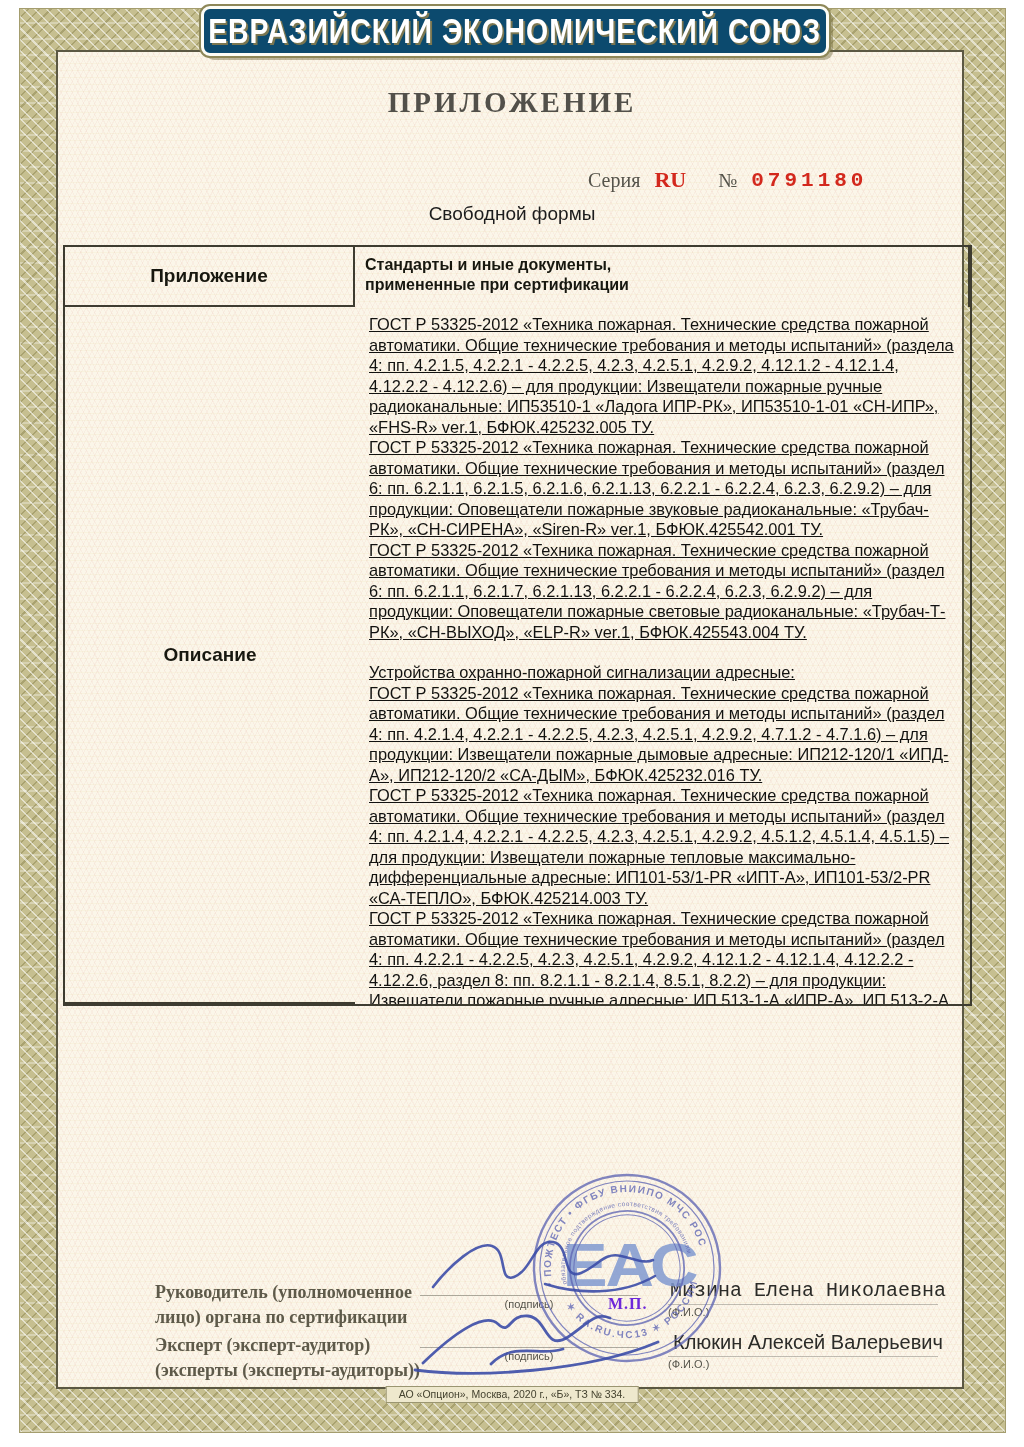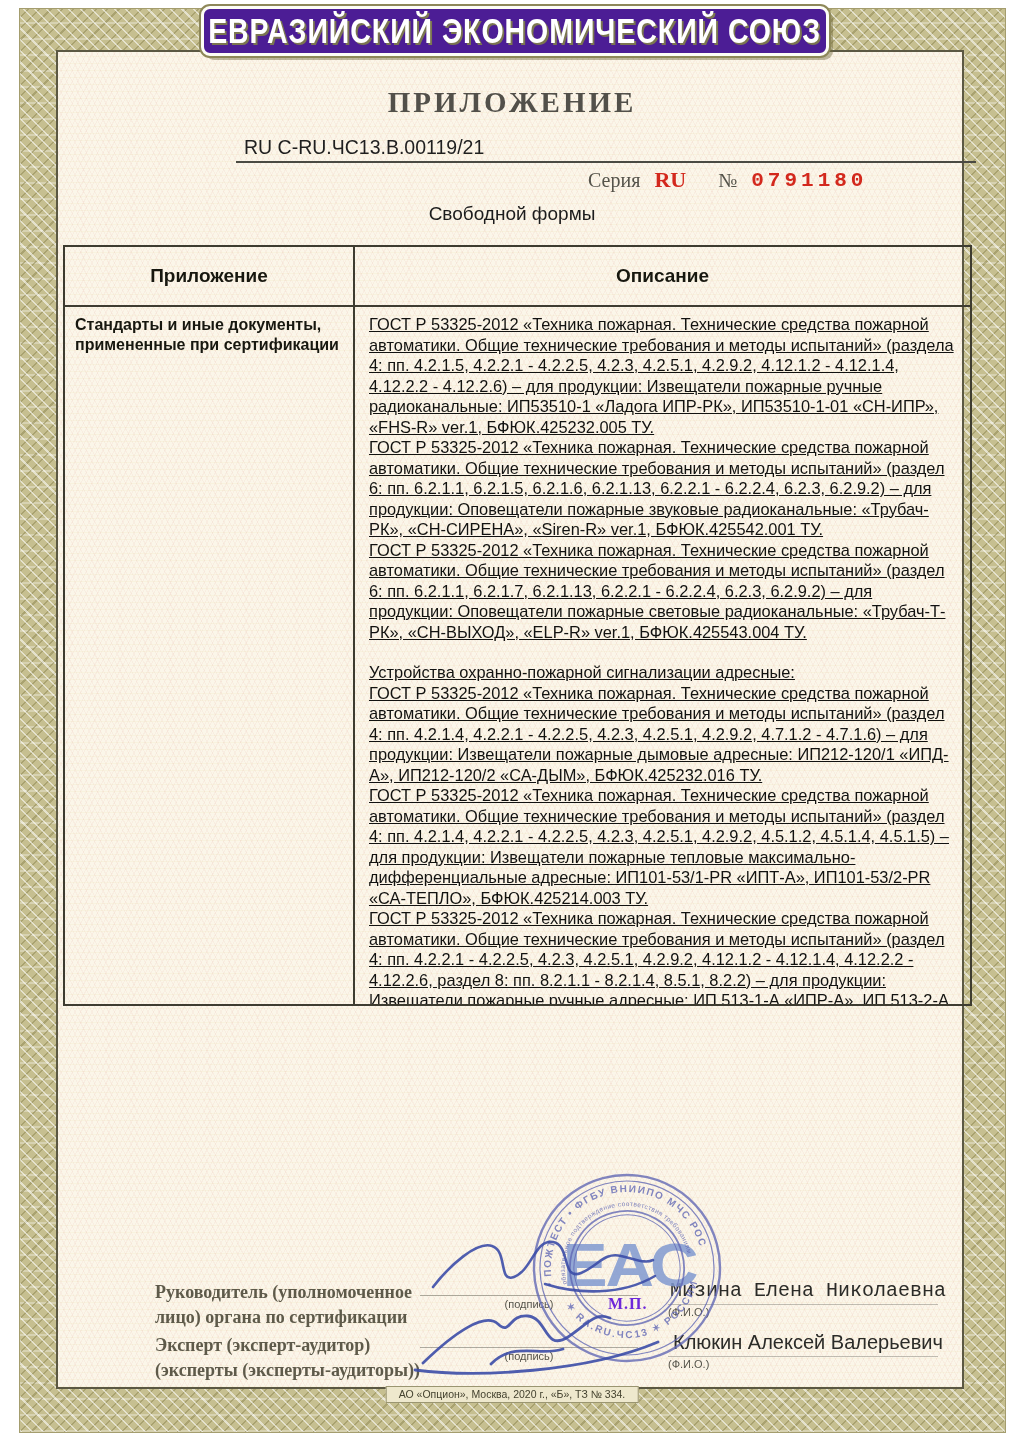--- a/index.html
+++ b/index.html
@@ -23,21 +23,21 @@
     border:2px solid #5b5843;
     background-color:#fbf6e9;
     background-image:
       repeating-linear-gradient(63deg, rgba(225,160,150,.10) 0 1px, transparent 1px 5px),
       repeating-linear-gradient(-63deg, rgba(225,160,150,.10) 0 1px, transparent 1px 5px),
       repeating-linear-gradient(0deg, rgba(214,196,94,.08) 0 1px, transparent 1px 7px);
   }
   
   .banner{
     position:absolute;left:201px;top:6px;width:622px;height:44px;z-index:6;
-    background:#4c1d95;border:3px solid #fdfdf6;border-radius:9px;
+    background:#0c4a6e;border:3px solid #fdfdf6;border-radius:9px;
     box-shadow:0 0 0 2px #8d8758, 4px 4px 0 rgba(110,105,60,.45);
     display:flex;align-items:center;justify-content:center;
   }
   .banner span{
     color:#fff;font-weight:bold;font-size:30px;letter-spacing:1px;white-space:nowrap;
     transform:scaleY(1.18) scaleX(.95);
     text-shadow:2px 2px 0 #7b7650;
     font-family:"Liberation Sans",sans-serif;
   }
   
@@ -163,37 +163,36 @@
 <div class="band"></div>
 <div class="page"></div>
 
 <div class="banner">
   <span>ЕВРАЗИЙСКИЙ ЭКОНОМИЧЕСКИЙ СОЮЗ</span>
 </div>
 
 <div class="title">ПРИЛОЖЕНИЕ</div>
 
 <div class="cert-line">
-  <span class="cert-number">RU C-RU.ЧС13.B.00119/21</span>
 </div>
 
 <div class="series-line">
   <span class="series-label">Серия</span>
   <span class="series-value">RU</span>
   <span class="number-sign">№</span>
   <span class="serial-number">0791180</span>
 </div>
 
 <div class="form-type">Свободной формы</div>
 
 <div class="apx-table">
   <div class="cell th">Приложение</div>
-  <div class="cell th last-col">Описание</div>
   <div class="cell cell-left last-row">Стандарты и иные документы,
 примененные при сертификации</div>
+  <div class="cell th last-col">Описание</div>
   <div class="cell cell-right last-col last-row">
     <p class="gost">ГОСТ Р 53325-2012 «Техника пожарная. Технические средства пожарной автоматики. Общие технические требования и методы испытаний» (раздела 4: пп. 4.2.1.5, 4.2.2.1 - 4.2.2.5, 4.2.3, 4.2.5.1, 4.2.9.2, 4.12.1.2 - 4.12.1.4, 4.12.2.2 - 4.12.2.6) – для продукции: Извещатели пожарные ручные радиоканальные: ИП53510-1 «Ладога ИПР-РК», ИП53510-1-01 «СН-ИПР», «FHS-R» ver.1, БФЮК.425232.005 ТУ.</p>
     <p class="gost">ГОСТ Р 53325-2012 «Техника пожарная. Технические средства пожарной автоматики. Общие технические требования и методы испытаний» (раздел 6: пп. 6.2.1.1, 6.2.1.5, 6.2.1.6, 6.2.1.13, 6.2.2.1 - 6.2.2.4, 6.2.3, 6.2.9.2) – для продукции: Оповещатели пожарные звуковые радиоканальные: «Трубач-РК», «СН-СИРЕНА», «Siren-R» ver.1, БФЮК.425542.001 ТУ.</p>
     <p class="gost">ГОСТ Р 53325-2012 «Техника пожарная. Технические средства пожарной автоматики. Общие технические требования и методы испытаний» (раздел 6: пп. 6.2.1.1, 6.2.1.7, 6.2.1.13, 6.2.2.1 - 6.2.2.4, 6.2.3, 6.2.9.2) – для продукции: Оповещатели пожарные световые радиоканальные: «Трубач-Т-РК», «СН-ВЫХОД», «ELP-R» ver.1, БФЮК.425543.004 ТУ.</p>
     <p class="gost sec2">Устройства охранно-пожарной сигнализации адресные:</p>
     <p class="gost">ГОСТ Р 53325-2012 «Техника пожарная. Технические средства пожарной автоматики. Общие технические требования и методы испытаний» (раздел 4: пп. 4.2.1.4, 4.2.2.1 - 4.2.2.5, 4.2.3, 4.2.5.1, 4.2.9.2, 4.7.1.2 - 4.7.1.6) – для продукции: Извещатели пожарные дымовые адресные: ИП212-120/1 «ИПД-А», ИП212-120/2 «СА-ДЫМ», БФЮК.425232.016 ТУ.</p>
     <p class="gost">ГОСТ Р 53325-2012 «Техника пожарная. Технические средства пожарной автоматики. Общие технические требования и методы испытаний» (раздел 4: пп. 4.2.1.4, 4.2.2.1 - 4.2.2.5, 4.2.3, 4.2.5.1, 4.2.9.2, 4.5.1.2, 4.5.1.4, 4.5.1.5) – для продукции: Извещатели пожарные тепловые максимально-дифференциальные адресные: ИП101-53/1-PR «ИПТ-А», ИП101-53/2-PR «СА-ТЕПЛО», БФЮК.425214.003 ТУ.</p>
     <p class="gost">ГОСТ Р 53325-2012 «Техника пожарная. Технические средства пожарной автоматики. Общие технические требования и методы испытаний» (раздел 4: пп. 4.2.2.1 - 4.2.2.5, 4.2.3, 4.2.5.1, 4.2.9.2, 4.12.1.2 - 4.12.1.4, 4.12.2.2 - 4.12.2.6, раздел 8: пп. 8.2.1.1 - 8.2.1.4, 8.5.1, 8.2.2) – для продукции: Извещатели пожарные ручные адресные: ИП 513-1-А «ИПР-А», ИП 513-2-А «СА-ИПР», БФЮК.425232.014 ТУ.</p>
   </div>
 </div>

